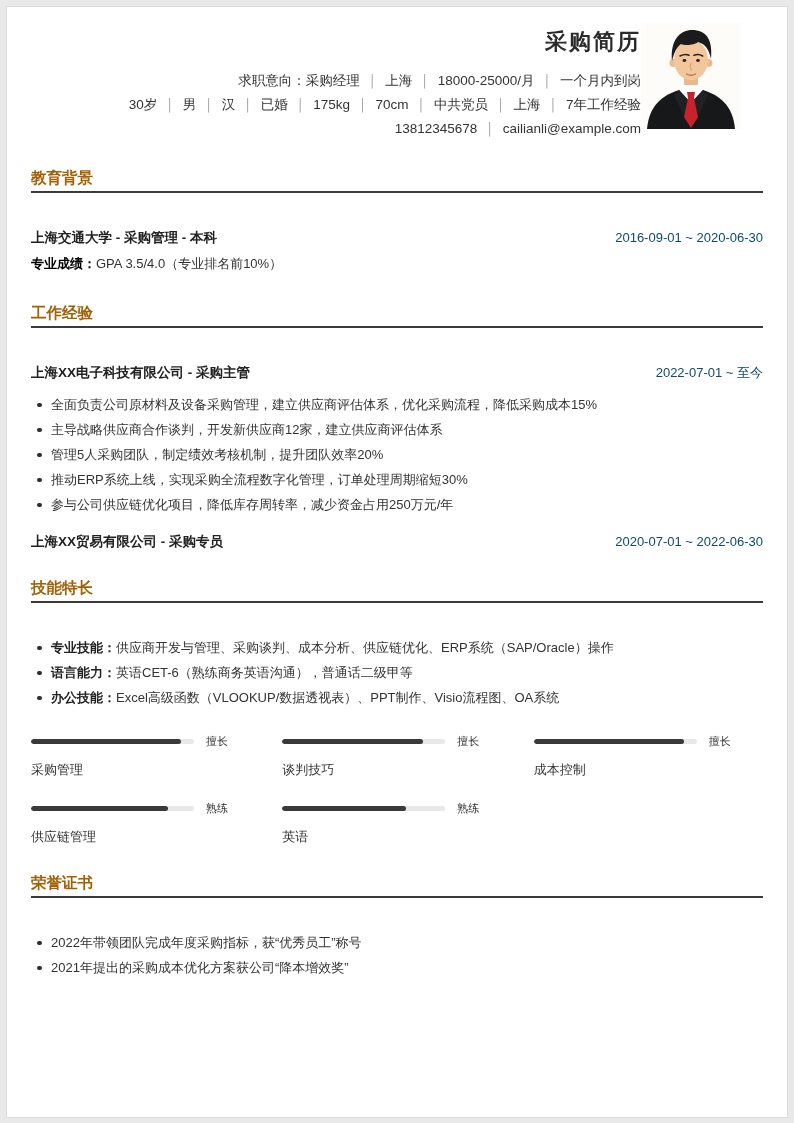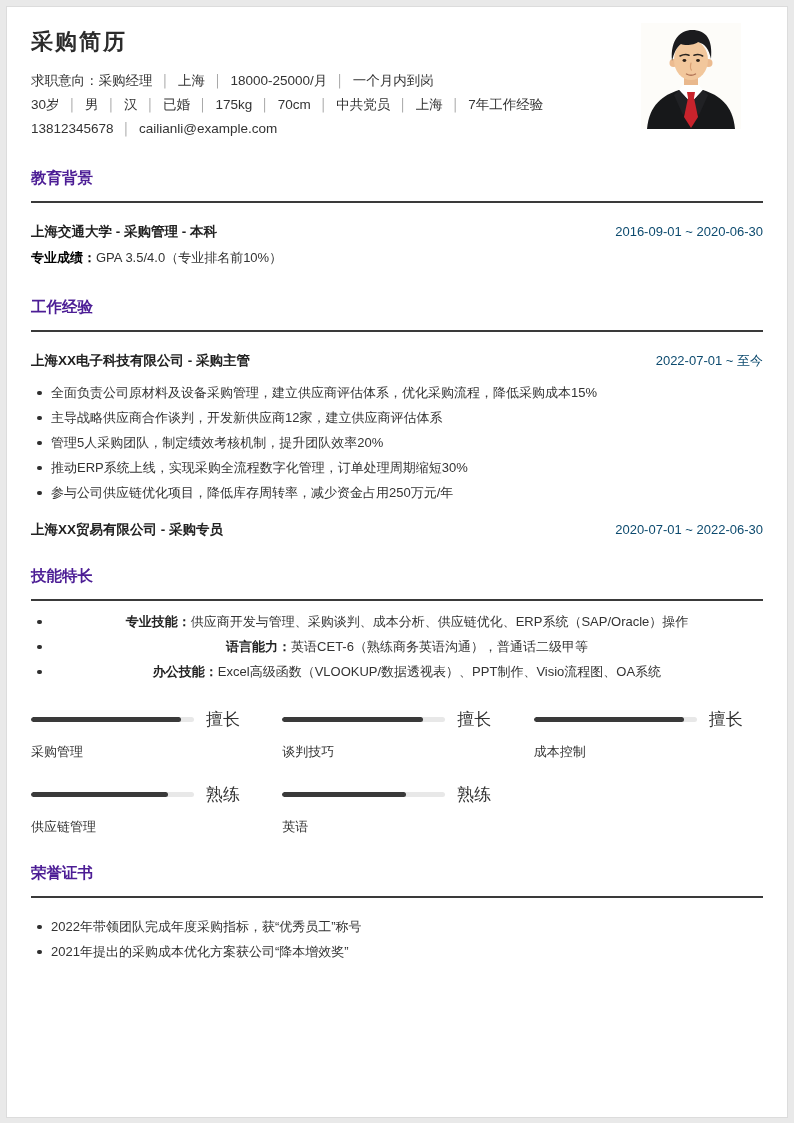--- a/index.html
+++ b/index.html
@@ -13,40 +13,40 @@
     position: absolute;
     left: 6px; top: 6px; right: 6px; bottom: 5px;
     background: #ffffff;
     border: 1px solid #dcdcdc;
     padding: 16px 24px 0 24px;
     overflow: hidden;
   }
 
   
   .resume-header { display: flex; align-items: flex-start; }
-  .header-text { width: 610px; text-align: left; padding-top: 4px; }
+  .header-text { width: 610px; text-align: right; padding-top: 4px; }
   .resume-title {
     font-size: 22px; font-weight: bold; color: #2b2b2b;
     letter-spacing: 2px; margin-bottom: 12px;
   }
   .info-line { font-size: 13.5px; color: #333; line-height: 23px; }
   .info-line .sep { color: #9a9a9a; padding: 0 9px; font-size: 12px; }
   .photo-box {
     width: 100px; height: 106px; margin-left: auto; margin-right: 22px;
     background: #fdfcfa; overflow: hidden; flex: 0 0 auto;
   }
   .photo-box svg { display: block; }
 
   
   .section { margin-top: 27px; }
   .sec-title {
-    font-size: 15.5px; font-weight: bold; color: #4c1d95;
-    padding-bottom: 12px; border-bottom: 2px solid #3a3a3a;
-  }
-  .sec-body { padding-top: 4px; }
+    font-size: 15.5px; font-weight: bold; color: #a16207;
+    padding-bottom: 2px; border-bottom: 2px solid #3a3a3a;
+  }
+  .sec-body { padding-top: 20px; }
 
   .entry-head {
     display: flex; justify-content: space-between; align-items: baseline;
     margin-top: 16px;
   }
   .entry-title { font-size: 13.5px; font-weight: bold; color: #222; }
   .entry-date { font-size: 13px; color: #0c4a6e; }
 
   .kv { font-size: 13px; line-height: 25px; margin-top: 4px; }
   .kv b { color: #000000; }
@@ -67,21 +67,21 @@
   .bars-grid {
     display: grid; grid-template-columns: repeat(3, 1fr);
     column-gap: 22px; row-gap: 22px; margin-top: 24px;
   }
   .bar-row { display: flex; align-items: center; }
   .bar-track {
     width: 163px; height: 5px; background: #e8e8e8;
     border-radius: 3px; overflow: hidden; flex: 0 0 auto;
   }
   .bar-fill { height: 100%; background: #3a3a3a; border-radius: 3px; }
-  .bar-level { font-size: 17px; color: #333; margin-left: 12px; }
+  .bar-level { font-size: 11px; color: #333; margin-left: 12px; }
   .bar-name { font-size: 13px; color: #333; margin-top: 12px; }
 </style>
 </head>
 <body>
 
 <div class="page">
 
   <div class="resume-header">
     <div class="header-text">
       <div class="resume-title">采购简历</div>
@@ -170,21 +170,21 @@
           <span class="entry-date">2020-07-01 ~ 2022-06-30</span>
         </div>
       </div>
 
     </div>
   </div>
 
   <div class="section">
     <h2 class="sec-title">技能特长</h2>
     <div class="sec-body">
-      <div class="bullets" style="margin-top:4px;text-align:center;">
+      <div class="bullets" style="margin-top:12px;">
         <div class="bullet"><b>专业技能：</b><span>供应商开发与管理、采购谈判、成本分析、供应链优化、ERP系统（SAP/Oracle）操作</span></div>
         <div class="bullet"><b>语言能力：</b><span>英语CET-6（熟练商务英语沟通），普通话二级甲等</span></div>
         <div class="bullet"><b>办公技能：</b><span>Excel高级函数（VLOOKUP/数据透视表）、PPT制作、Visio流程图、OA系统</span></div>
       </div>
 
       <div class="bars-grid">
         <div>
           <div class="bar-row">
               <div class="bar-track">
                 <div class="bar-fill" style="width: 92%;"></div>

